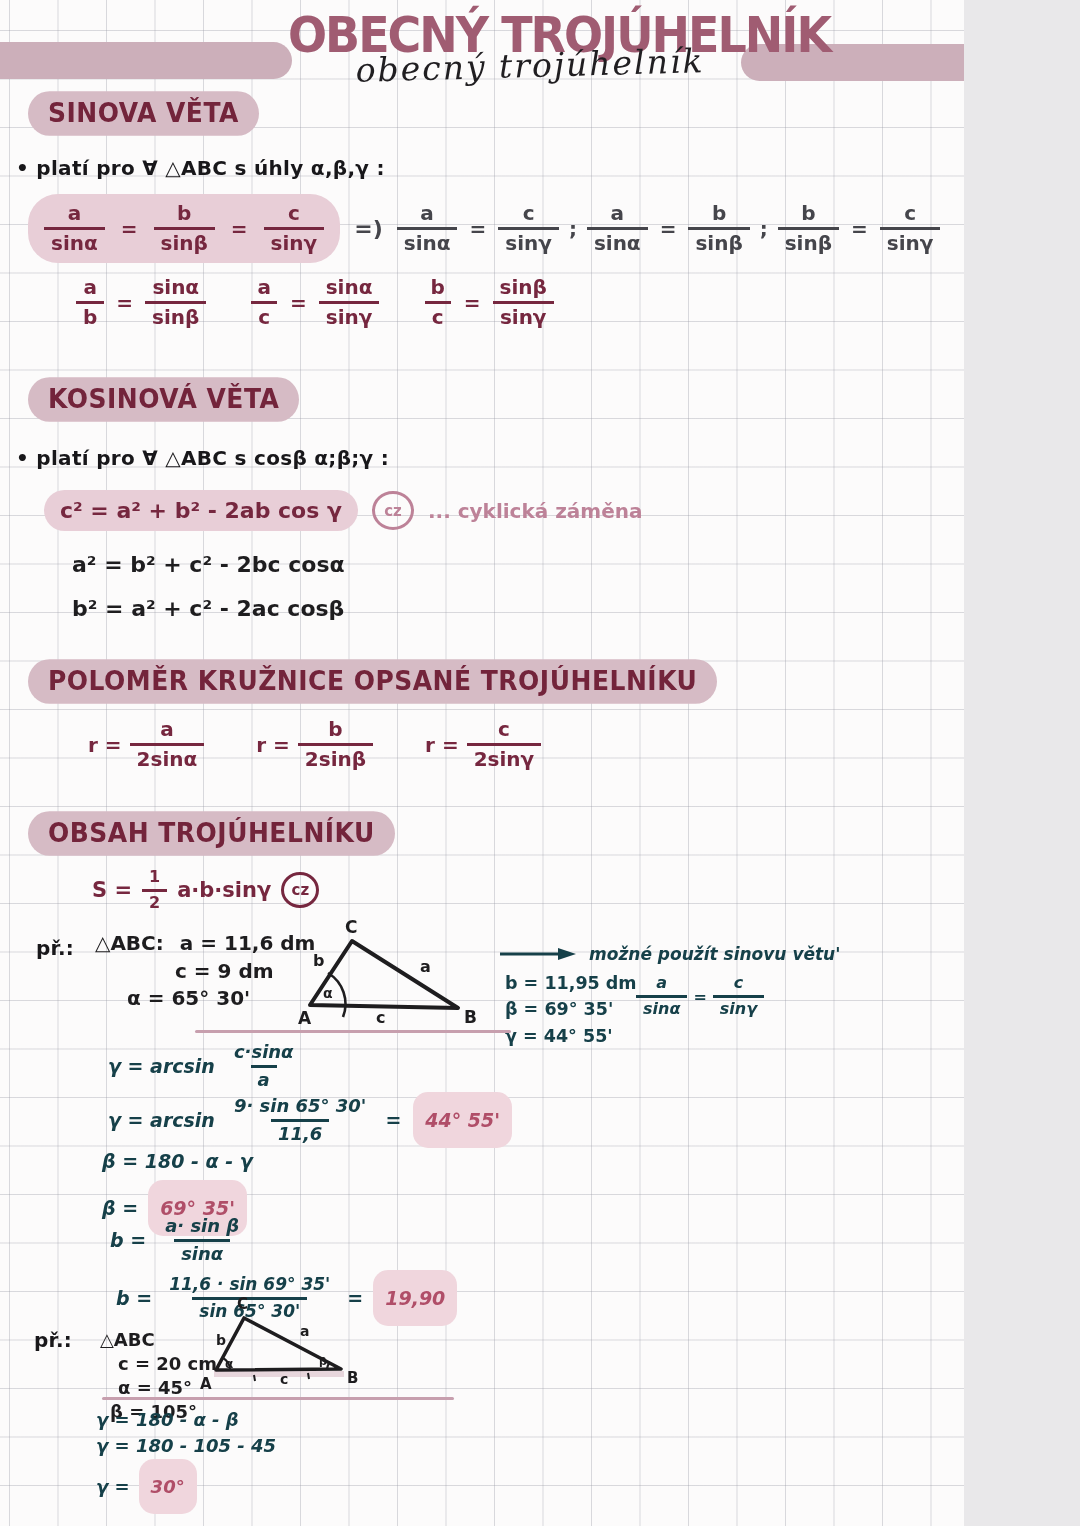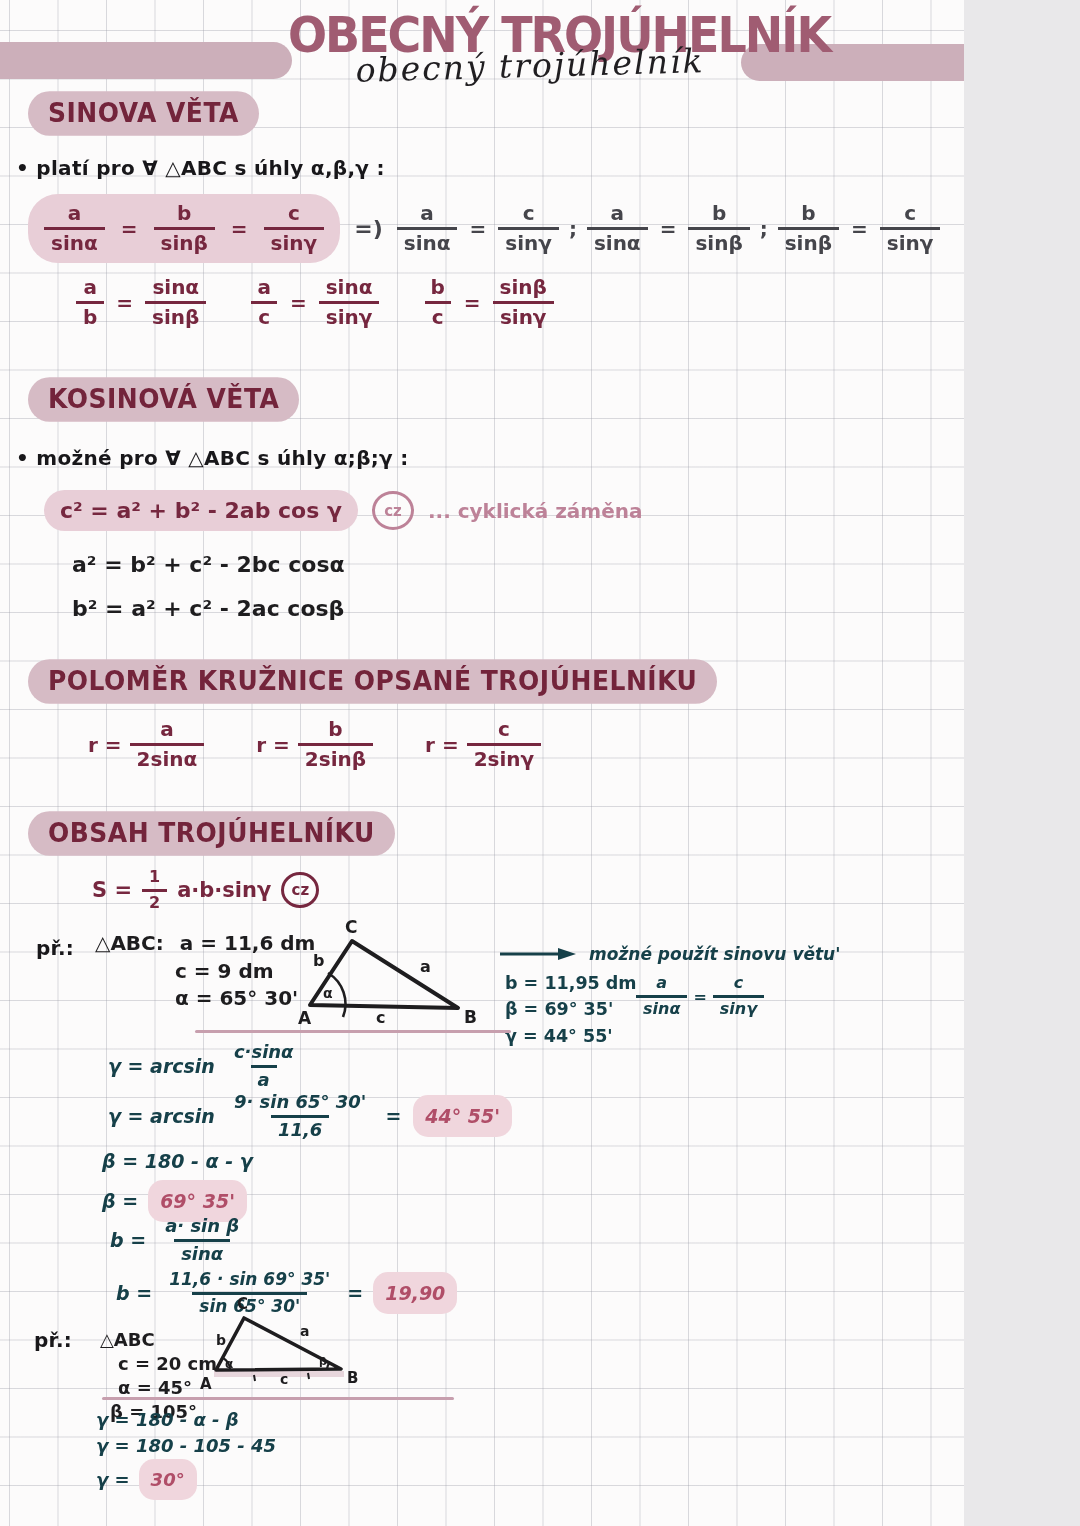--- a/index.html
+++ b/index.html
@@ -40,21 +40,21 @@
   .gray{color:#45454b;}
   .black{color:#1e1d1f;}
   .teal{color:#164049;font-style:italic;}
   .pinktxt{color:#bd8298;}
   .eqs{padding:0 6px;}
   .cz{
     width:36px;height:33px;border:3px solid currentColor;border-radius:50%;
     display:inline-flex;align-items:center;justify-content:center;
     font-size:15px;font-weight:700;flex:0 0 auto;
   }
-  .res{background:#f0d6dd;color:#b04e68;border-radius:15px;padding:10px 12px;font-weight:700;}
+  .res{background:#f0d6dd;color:#b04e68;border-radius:15px;padding:17px 12px;font-weight:700;}
   .divider{position:absolute;height:3px;background:#c79fae;border-radius:2px;}
   .given{position:absolute;color:#1e1d1f;font-weight:700;}
   .given .g-head{display:flex;gap:16px;justify-content:center;}
   .tri{position:absolute;}
   .tri text{font-weight:700;fill:#1e1d1f;}
   .f20{font-size:20px;} .f21{font-size:21px;} .f22{font-size:22px;}
   .f19{font-size:19px;margin-left:18px;} .f18{font-size:18px;} .f17{font-size:17px;} .f16{font-size:16px;}
   .vals{position:absolute;color:#164049;font-weight:700;font-size:17.5px;line-height:1.5;}
 </style>
 </head>
@@ -156,21 +156,21 @@
         </span>
       <span class="eqs">=</span>
       <span class="frac">
           <span class="num">sinβ</span>
           <span class="den">sinγ</span>
         </span>
     </span>
   </div>
 
   <div class="heading" style="left:28px;top:378px;">KOSINOVÁ VĚTA</div>
-  <div class="bullet" style="left:16px;top:446px;">• možné pro ∀ △ABC s úhly α;β;γ :</div>
+  <div class="bullet" style="left:16px;top:446px;">• platí pro ∀ △ABC s cosβ α;β;γ :</div>
 
   <div class="row f22" style="left:44px;top:490px;gap:14px;">
     <span class="hl maroon" style="border-radius:24px;">
       <span>c² = a² + b² - 2ab cos γ</span>
     </span>
     <span class="cz pinktxt">cz</span>
     <span class="pinktxt" style="font-size:20px;">... cyklická záměna</span>
   </div>
   <div class="row black f22" style="left:72px;top:552px;">
     <span>a² = b² + c² - 2bc cosα</span>
@@ -215,21 +215,21 @@
     <span class="cz" style="width:32px;height:30px;">cz</span>
   </div>
 
   <div class="bullet" style="left:36px;top:936px;">př.:</div>
   <div class="given f20" style="left:95px;top:930px;line-height:1.38;">
     <div class="g-head">
       <span>△ABC:</span>
       <span>a = 11,6 dm</span>
     </div>
     <div style="margin-left:80px;">c = 9 dm</div>
-    <div style="margin-left:80px;">α = 65° 30'</div>
+    <div style="margin-left:32px;">α = 65° 30'</div>
   </div>
 
   <svg class="tri" style="left:290px;top:918px;" width="200" height="112" viewBox="0 0 200 112">
     <path d="M20 87 L62 23 L168 90 Z" fill="none" stroke="#1e1d1f" stroke-width="4" stroke-linejoin="round"></path>
     <path d="M53 99 A36 36 0 0 0 38 55" fill="none" stroke="#1e1d1f" stroke-width="2.6"></path>
     <text x="8" y="106" font-size="17">A</text>
     <text x="174" y="105" font-size="17">B</text>
     <text x="55" y="15" font-size="17">C</text>
     <text x="23" y="48" font-size="16">b</text>
     <text x="130" y="54" font-size="16">a</text>

